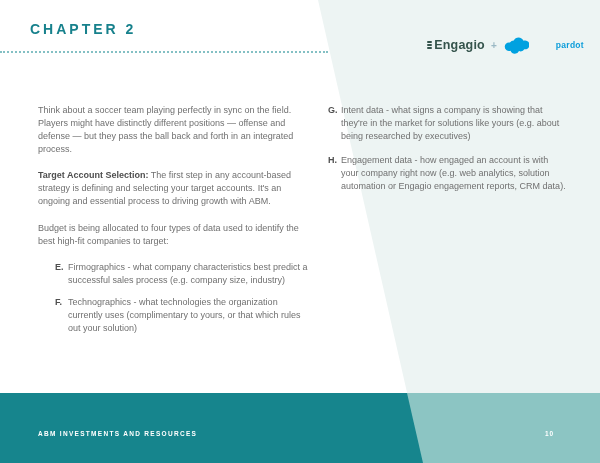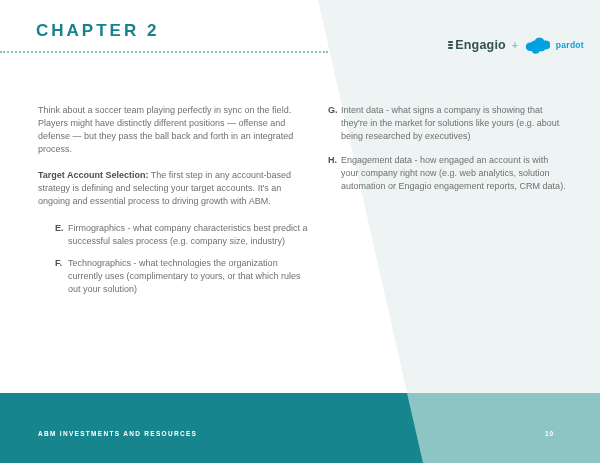--- a/index.html
+++ b/index.html
@@ -11,37 +11,37 @@
   }
   
   .bg-wedge{
     position:absolute;left:0;top:0;width:600px;height:463px;
     background:#edf4f3;
     clip-path:polygon(318px 0, 600px 0, 600px 463px, 423px 463px);
     z-index:0;
   }
   
   .chapter{
-    position:absolute;left:36px;top:21px;z-index:2;
-    font-size:17px;font-weight:bold;letter-spacing:3px;color:#17818c;
+    position:absolute;left:30px;top:21px;z-index:2;
+    font-size:14px;font-weight:bold;letter-spacing:3px;color:#17818c;
   }
   .dotted-divider{
     position:absolute;left:0;top:51px;width:328px;height:0;z-index:2;
     border-top:2px dotted rgba(31,140,148,0.55);
   }
   .logo-row{
     position:absolute;right:16px;top:35px;z-index:2;
     display:flex;align-items:center;gap:6px;height:20px;
   }
   .engagio-wrap{display:flex;align-items:center;gap:2px;}
   .ebars{display:flex;flex-direction:column;gap:1.5px;}
   .ebars i{display:block;width:5px;height:1.8px;background:#35544c;border-radius:1px;}
   .engagio-text{font-size:12.5px;font-weight:bold;color:#35544c;letter-spacing:0.2px;}
   .logo-plus{font-size:10px;color:#9ab8c4;font-weight:bold;}
-  .pardot-text{font-size:8.5px;font-weight:bold;color:#0d9dda;letter-spacing:0.3px;}
+  .pardot-text{font-size:8.5px;font-weight:bold;color:#0d9dda;letter-spacing:0.3px;margin-left:21px;}
   
   .col{
     position:absolute;top:104px;z-index:2;
     font-size:9px;line-height:13px;color:#707070;
   }
   .col-left{left:38px;width:272px;}
   .col-right{left:328px;width:238px;}
   .para{margin:0 0 13px 0;}
   .para.tight{margin-bottom:14px;}
   .bold-lead{font-weight:bold;color:#4f4f4f;}
@@ -92,20 +92,21 @@
     <span class="logo-plus">+</span>
     <svg width="26" height="17" viewBox="0 0 30 19" aria-hidden="true">
       <path d="M12.4 3.6c1.1-1.9 3.1-3.2 5.5-3.2 2.6 0 4.8 1.5 5.8 3.7.6-.25 1.2-.4 1.9-.4 2.8 0 5 2.3 5 5.1s-2.2 5.1-5 5.1c-.35 0-.7-.03-1-.1a4.6 4.6 0 0 1-4.1 2.5c-.7 0-1.4-.2-2-.5a5.3 5.3 0 0 1-9.8-.3 4.9 4.9 0 0 1-6.7-4.6c0-2.7 2.2-4.9 4.9-4.9.38 0 .75.04 1.1.1a5.6 5.6 0 0 1 4.4-2.5z" fill="#00a1e0"></path>
     </svg>
     <span class="pardot-text">pardot</span>
   </div>
 
   <div class="col col-left">
     <p class="para">Think about a soccer team playing perfectly in sync on the field. Players might have distinctly different positions — offense and defense — but they pass the ball back and forth in an integrated process.</p>
     <p class="para tight"><span class="bold-lead">Target Account Selection:</span><span> The first step in any account-based strategy is defining and selecting your target accounts. It's an ongoing and essential process to driving growth with ABM.</span></p>
+    <p class="para">Budget is being allocated to four types of data used to identify the best high-fit companies to target:</p>
     <div class="list">
       <div class="list-item">
         <span class="li-letter">E.</span>
         <span class="li-text">Firmographics - what company characteristics best predict a successful sales process (e.g. company size, industry)</span>
       </div>
       <div class="list-item">
         <span class="li-letter">F.</span>
         <span class="li-text">Technographics - what technologies the organization currently uses (complimentary to yours, or that which rules out your solution)</span>
       </div>
     </div>

